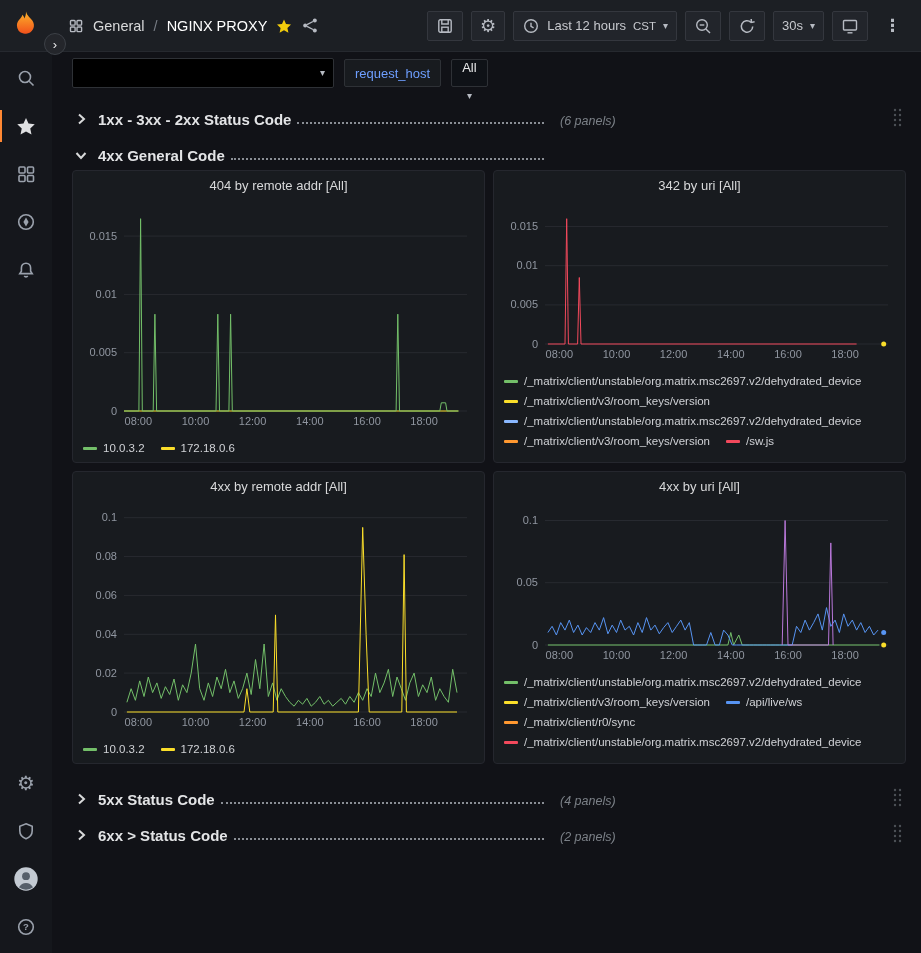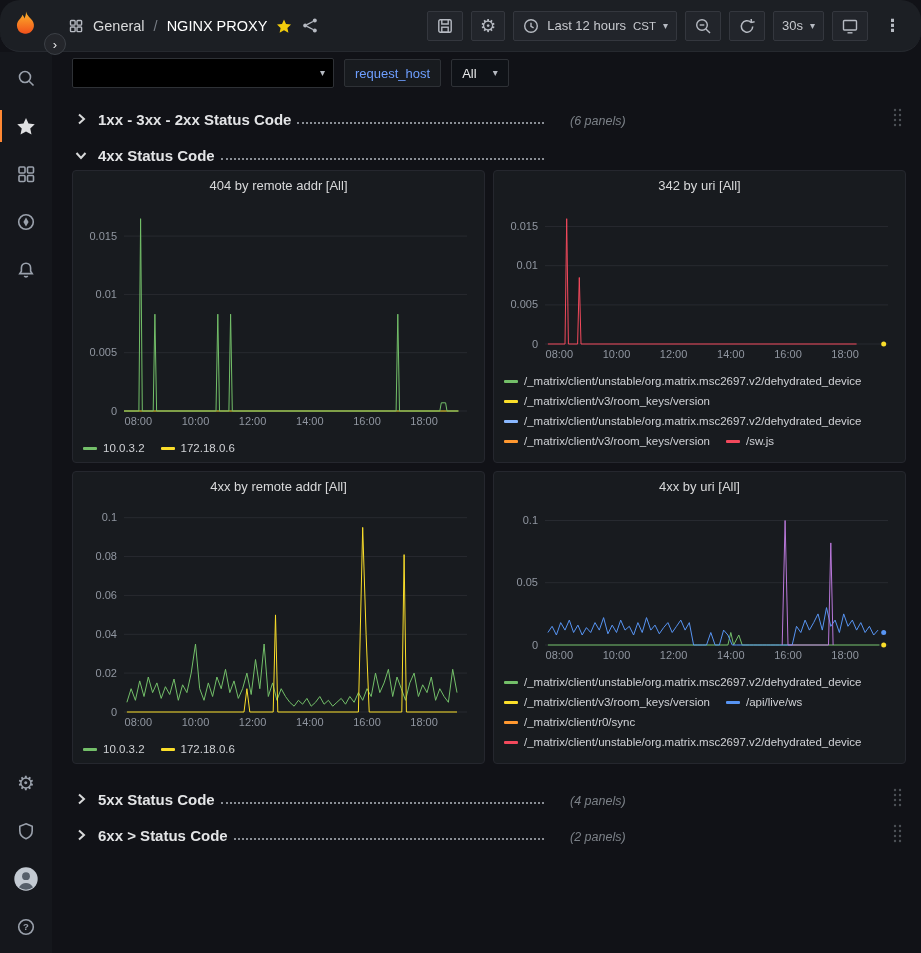--- a/index.html
+++ b/index.html
@@ -8,21 +8,20 @@
     background:#111217;
     font-family:"Liberation Sans","DejaVu Sans",sans-serif;
     color:#d8d9da;
     position:relative;
   }
   
   .topnav{
     height:52px; display:flex; align-items:center;
     background:#1c1f24; border-bottom:1px solid #26292f;
     padding-right:12px;
-    border-radius:20px;
   }
   .logo-cell{ width:52px; display:flex; justify-content:center; align-items:center; }
   .crumbs{ display:flex; align-items:center; gap:9px; margin-left:16px; font-size:14.5px; }
   .crumb-section{ color:#d8d9da; }
   .crumb-sep{ color:#787d85; }
   .crumb-title{ color:#ffffff; font-weight:400; }
   .nav-right{ margin-left:auto; display:flex; align-items:center; gap:8px; }
   .tbtn{
     height:30px; min-width:30px; display:inline-flex; align-items:center; justify-content:center;
     gap:7px; background:#22252b; border:1px solid #34373e; border-radius:2px;
@@ -57,28 +56,28 @@
   .chip{
     height:28px; display:inline-flex; align-items:center; padding:0 10px;
     font-size:13px; border-radius:2px; cursor:pointer;
   }
   .chip.ds{ background:#181b1f; color:#6e9fff; font-weight:500; }
   .var-select{
     width:262px; height:30px; background:#000; border:1px solid #2e3136; border-radius:2px;
     display:flex; align-items:center; justify-content:flex-end; padding-right:8px; cursor:pointer;
   }
   .chip.hostlabel{ background:#181b1f; border:1px solid #2e3136; color:#6e9fff; }
-  .chip.hostvalue{ background:#0f1217; border:1px solid #2e3136; color:#e8e9ea; gap:16px; }
+  .chip.hostvalue{ background:#0f1217; border:1px solid #2e3136; color:#e8e9ea; gap:16px;flex-direction:column; }
   
   .row-header{ display:flex; align-items:flex-end; height:30px; margin:4px 0 6px; cursor:pointer; }
   .row-left{ display:flex; align-items:center; width:478px; }
   .row-chevron{ flex:0 0 auto; display:flex; }
   .row-title{ font-size:15px; font-weight:700; color:#e3e4e6; margin-left:8px; white-space:nowrap; }
   .row-dots{ flex:1; border-bottom:2px dotted #8a8e95; margin:8px 6px 0; }
-  .row-count{ font-style:italic; color:#7b8087; font-size:12.5px; margin-left:20px; white-space:nowrap; }
+  .row-count{ font-style:italic; color:#7b8087; font-size:12.5px; margin-left:10px; white-space:nowrap; }
   .row-spacer{ flex:1; }
   .drag-handle{ display:flex; padding-right:2px; cursor:grab; }
   
   .panel-grid{ display:grid; grid-template-columns:1fr 1fr; gap:8px; margin:4px 0 14px; }
   .panel{
     background:#181b1f; border:1px solid #25272e; border-radius:4px;
     height:293px; display:flex; flex-direction:column; overflow:hidden;
   }
   .panel-title{
     height:28px; flex:0 0 28px; display:flex; align-items:center; justify-content:center;
@@ -283,21 +282,21 @@
     </span>
   </div>
 
   <div class="row-header">
     <div class="row-left">
       <span class="row-chevron">
         <svg class="icon" width="18" height="18" viewBox="0 0 18 18" stroke="#d8d9da" fill="none" stroke-width="2">
             <polyline points="4.5,7 9,12 13.5,7"></polyline>
           </svg>
       </span>
-      <span class="row-title">4xx Status Code</span>
+      <span class="row-title">4xx General Code</span>
       <span class="row-dots"></span>
     </div>
     <span class="row-spacer"></span>
   </div>
 
   <div class="panel-grid">
     <div class="panel">
       <div class="panel-title">404 by remote addr [All]</div>
       <svg class="chart" width="397" height="230" viewBox="0 0 397 230">
           <line x1="44" x2="387" y1="212.0" y2="212.0" stroke="rgba(204,204,220,0.09)" stroke-width="1"></line>

